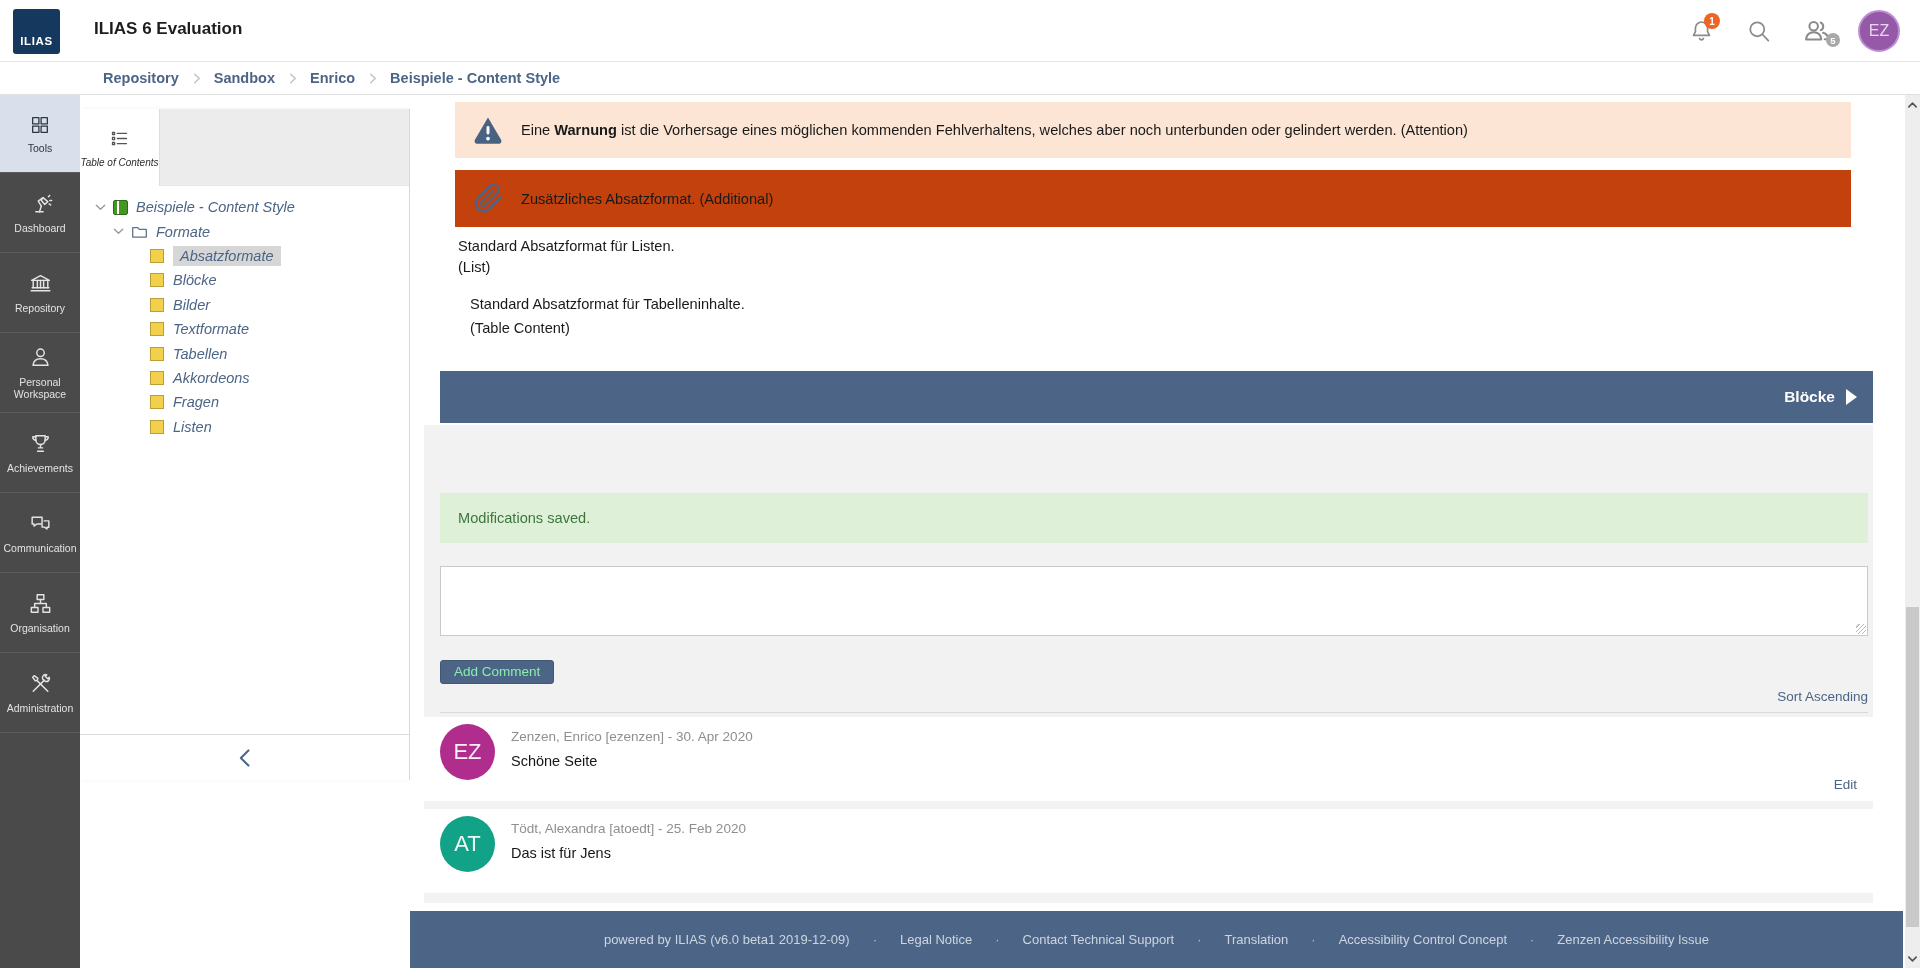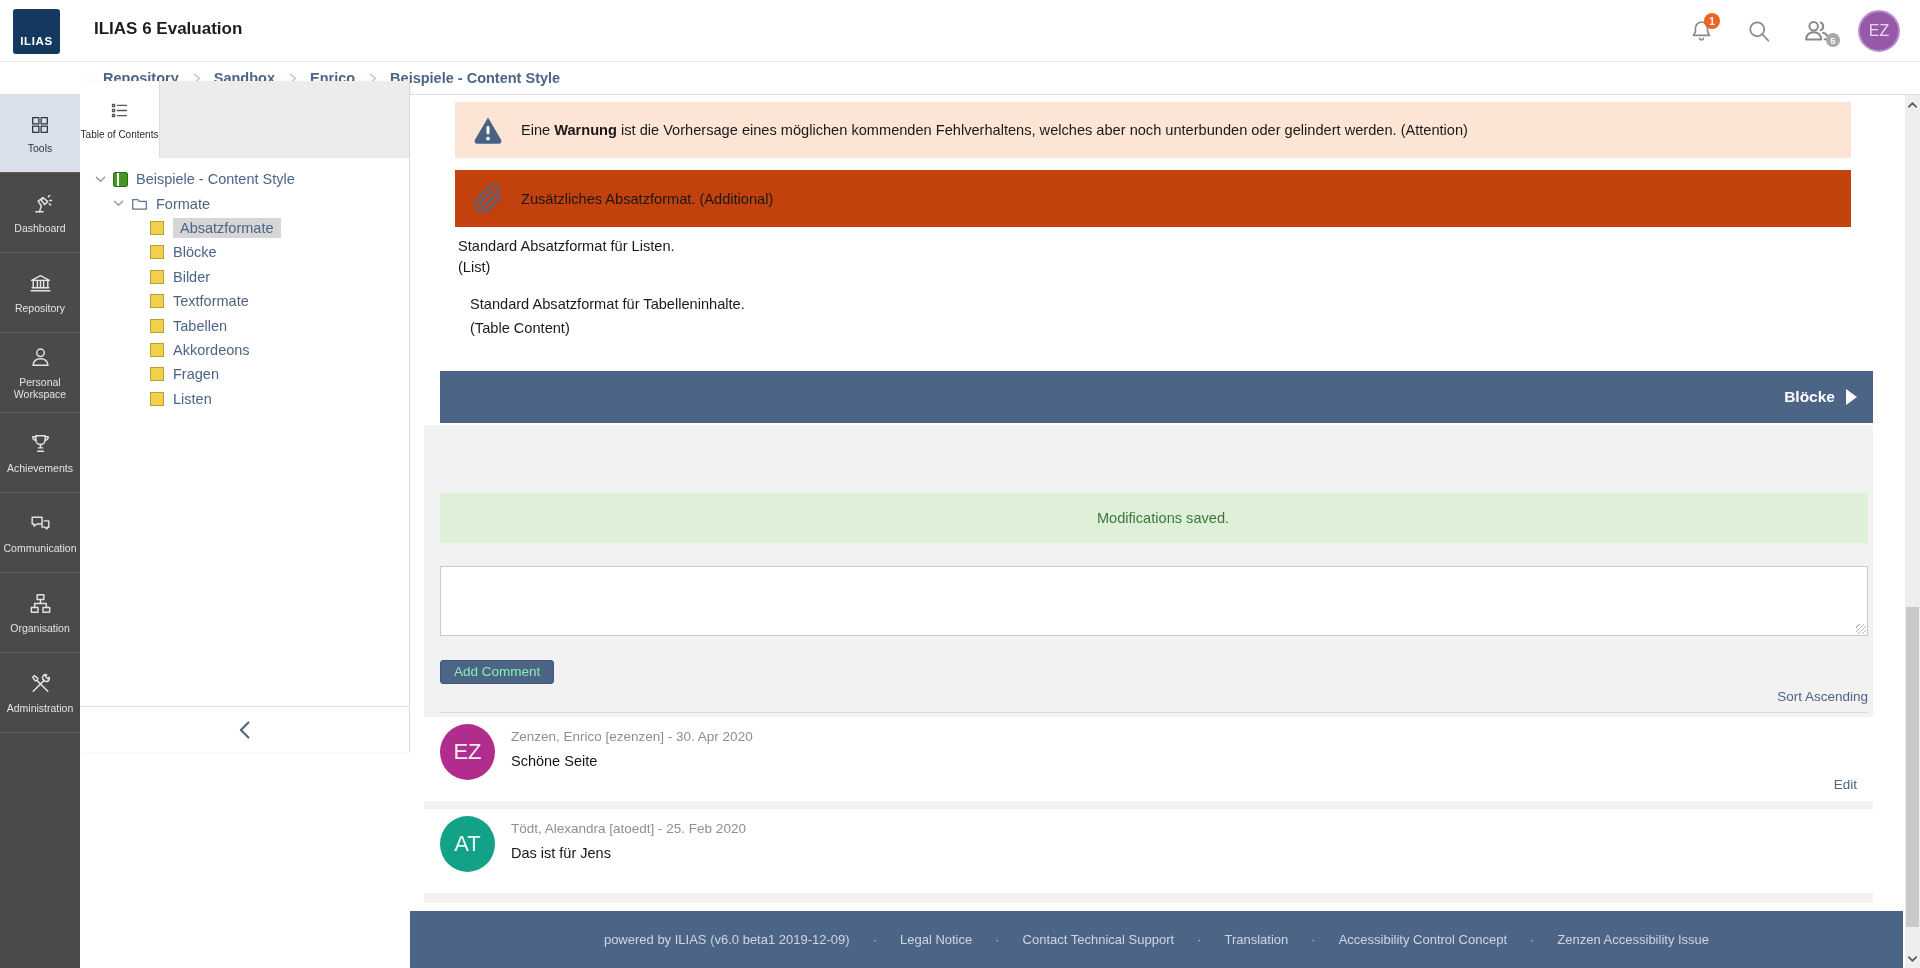--- a/index.html
+++ b/index.html
@@ -33,22 +33,22 @@
   
   .rail { position:absolute; left:0; top:95px; width:80px; height:873px; background:#4a4a4a; }
   .rail-item { display:flex; flex-direction:column; align-items:center; justify-content:center; gap:6px;
                height:80px; color:#e3e3e3; font-size:10.5px; text-align:center; cursor:pointer; border-top:1px solid #5c5c5c; padding:0 4px; line-height:12px; }
   .rail-item.first { border-top:none; }
   .rail-item.active { height:77px; background:#d9e0eb; color:#2d3642; border-top:none; }
   .rail-item svg { stroke:currentColor; fill:none; stroke-width:1.4; stroke-linecap:round; stroke-linejoin:round; }
   .rail-end { border-top:1px solid #5c5c5c; }
 
   
-  .panel { position:absolute; left:80px; top:81px; width:330px; height:671px; background:#fff;
-           border-right:1px solid #d8d8d8; box-shadow:2px 0 4px rgba(0,0,0,.05); }
+  .panel { position:absolute; left:80px; top:109px; width:330px; height:671px; background:#fff;
+           border-right:1px solid #d8d8d8; box-shadow:2px 0 4px rgba(0,0,0,.05);font-style:italic; }
   .tabstrip { position:absolute; left:0; top:0; width:100%; height:77px; background:#ececec; border-bottom:1px solid #e7e7e7; }
   .tab-active { position:absolute; left:0; top:0; width:80px; height:77px; background:#fff; border-right:1px solid #dddddd;
                 display:flex; flex-direction:column; align-items:center; justify-content:center; gap:8px; cursor:pointer; }
   .tab-active .tlabel { font-size:10px; color:#2b2b2b; white-space:nowrap; }
   .tree { position:absolute; left:0; top:86px; width:100%; }
   .trow { display:flex; align-items:center; height:24.4px; font-size:14.5px; color:#4c6586; cursor:pointer; }
   .trow .chev { width:13px; height:13px; margin-right:6px; flex:0 0 auto; }
   .book-ic { width:15px; height:15px; border:1px solid #2e6b16; border-radius:2px; margin-right:8px;
              background:linear-gradient(90deg,#469625 0 3px,#ffffff 3px 5px,#469625 5px); flex:0 0 auto; }
   .folder-ic { width:17px; height:15px; margin-right:8px; flex:0 0 auto; }
@@ -65,21 +65,21 @@
   .box .icwrap { width:66px; display:flex; justify-content:center; flex:0 0 auto; }
   .para { position:absolute; font-size:14.6px; line-height:21px; color:#1a1a1a; }
   .pager { position:absolute; left:30px; top:276px; width:1433px; height:52px; background:#4c6586;
            display:flex; align-items:center; justify-content:flex-end; padding-right:16px; gap:11px; cursor:pointer; }
   .pager .plabel { color:#fff; font-size:15.5px; font-weight:bold; }
   .tri-right { width:0; height:0; border-left:11px solid #fff; border-top:8px solid transparent; border-bottom:8px solid transparent; }
 
   
   .csection { position:absolute; left:14px; top:330px; width:1449px; height:478px; background:#f2f2f2; }
   .alert-success { margin:68px 5px 0 16px; height:50px; background:#dff0d8; color:#3c763d;
-                   font-size:14.6px; display:flex; align-items:center; padding-left:18px;justify-content:center; }
+                   font-size:14.6px; display:flex; align-items:center; padding-left:18px; }
   .cform { margin:23px 5px 0 16px; position:relative; }
   .cform textarea { width:100%; height:70px; border:1px solid #c9c9c9; background:#fff; resize:none; outline:none;
                     font-family:"Liberation Sans",sans-serif; font-size:14px; padding:6px 8px; display:block; }
   .resize-grip { position:absolute; right:2px; bottom:2px; width:10px; height:10px;
                  background:repeating-linear-gradient(135deg,transparent 0 2px,#b9b9b9 2px 3px); cursor:nwse-resize; }
   .btn-add { margin:24px 0 0 16px; display:inline-block; background:#4c6586; border:1px solid #415874; border-radius:3px;
              color:#86efac; font-size:13.5px; padding:4px 13px; height:24px; line-height:14px; cursor:pointer; }
   .sortrow { margin:3px 5px 0 16px; height:20px; text-align:right; }
   .link { color:#4c6586; font-size:13.5px; cursor:pointer; }
   .csep { margin:5px 5px 0 16px; border-top:1px solid #d8d8d8; }

